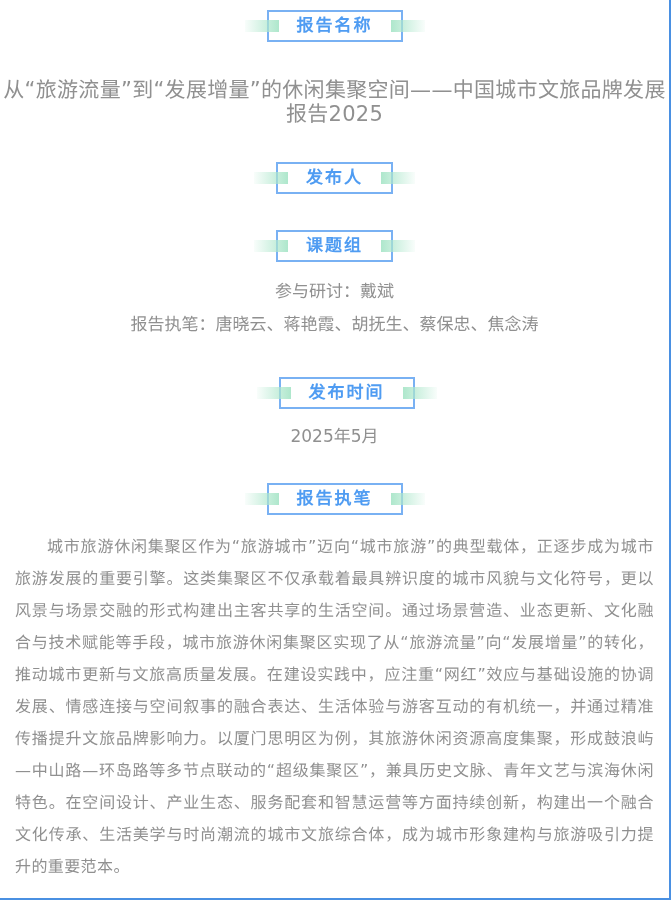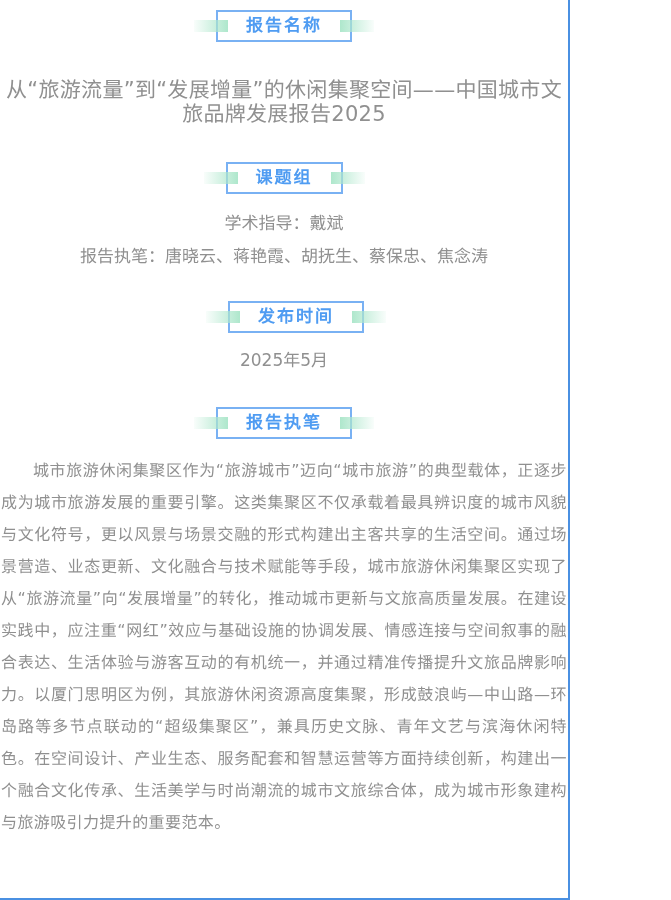--- a/index.html
+++ b/index.html
@@ -3,21 +3,21 @@
 <meta charset="utf-8">
 <style>
   * { margin: 0; padding: 0; box-sizing: border-box; }
   html, body { background: #ffffff; }
   body {
     width: 671px; height: 900px;
     font-family: "DejaVu Sans", "Liberation Sans", sans-serif;
     overflow: hidden;
   }
   .page {
-    width: 570px; height: 900px;
+    width: 671px; height: 900px;
     background: #ffffff;
     border-right: 2px solid #4a90e2;
     border-bottom: 2px solid #4a90e2;
     overflow: hidden;
   }
   
   .badge-row {
     display: flex;
     justify-content: center;
   }
@@ -69,56 +69,63 @@
     font-size: 17px;
     line-height: 22px;
   }
   .team-lines {
     margin-top: 13px;
     font-size: 17px;
     line-height: 33px;
   }
   .intro {
     margin-top: 16px;
-    padding: 0 1px;
+    padding: 0 15px;
     font-size: 16px;
     line-height: 32px;
     letter-spacing: 0.4px;
     text-align: justify;
     text-justify: inter-character;
     text-indent: 2em;
   }
   .mt10 { margin-top: 10px; }
   .mt36 { margin-top: 36px; }
-  .mt28 { margin-top: 28px; padding-left: 24px; }
+  .mt28 { margin-top: 36px; padding-left: 24px; }
 </style>
 </head>
 <body>
 
 <div class="page">
 
   <div class="badge-row mt10">
     <div class="badge">
       <span class="bar bar-l"></span>
       <span class="badge-box">报告名称</span>
       <span class="bar bar-r"></span>
     </div>
   </div>
   <div class="report-title gray center">从“旅游流量”到“发展增量”的休闲集聚空间——中国城市文旅品牌发展报告2025</div>
 
+  <div class="badge-row mt36">
+    <div class="badge">
+      <span class="bar bar-l"></span>
+      <span class="badge-box">发布人</span>
+      <span class="bar bar-r"></span>
+    </div>
+  </div>
 
   <div class="badge-row mt36">
     <div class="badge">
       <span class="bar bar-l"></span>
       <span class="badge-box">课题组</span>
       <span class="bar bar-r"></span>
     </div>
   </div>
   <div class="team-lines gray center">
-    <div>学术指导：戴斌</div>
+    <div>参与研讨：戴斌</div>
     <div>报告执笔：唐晓云、蒋艳霞、胡抚生、蔡保忠、焦念涛</div>
   </div>
 
   <div class="badge-row mt28">
     <div class="badge">
       <span class="bar bar-l"></span>
       <span class="badge-box">发布时间</span>
       <span class="bar bar-r"></span>
     </div>
   </div>

